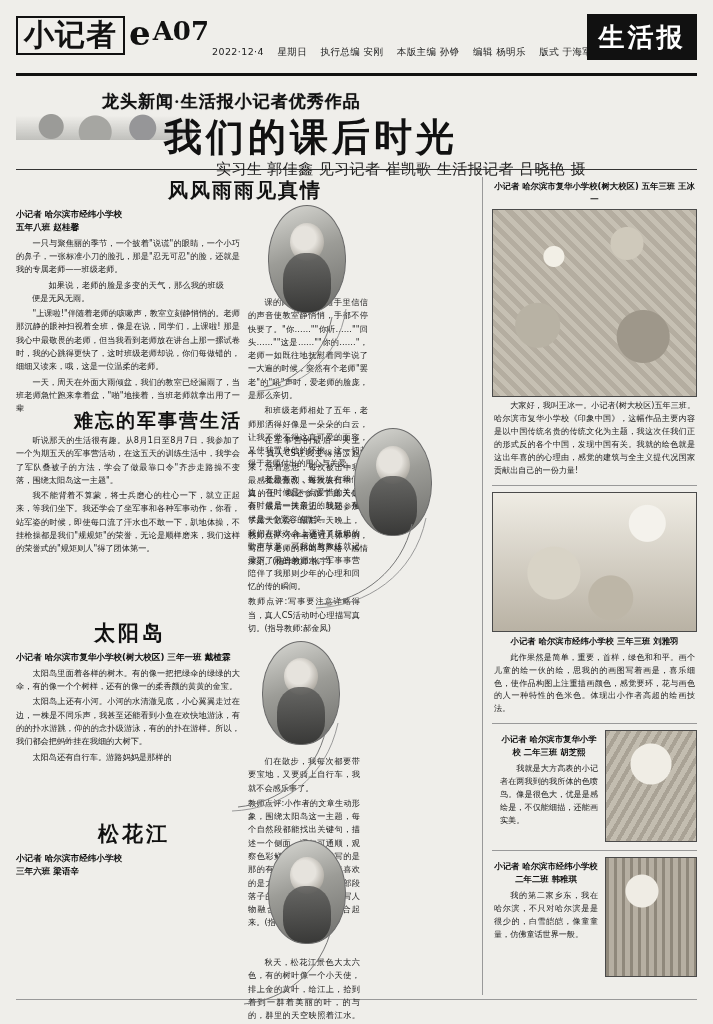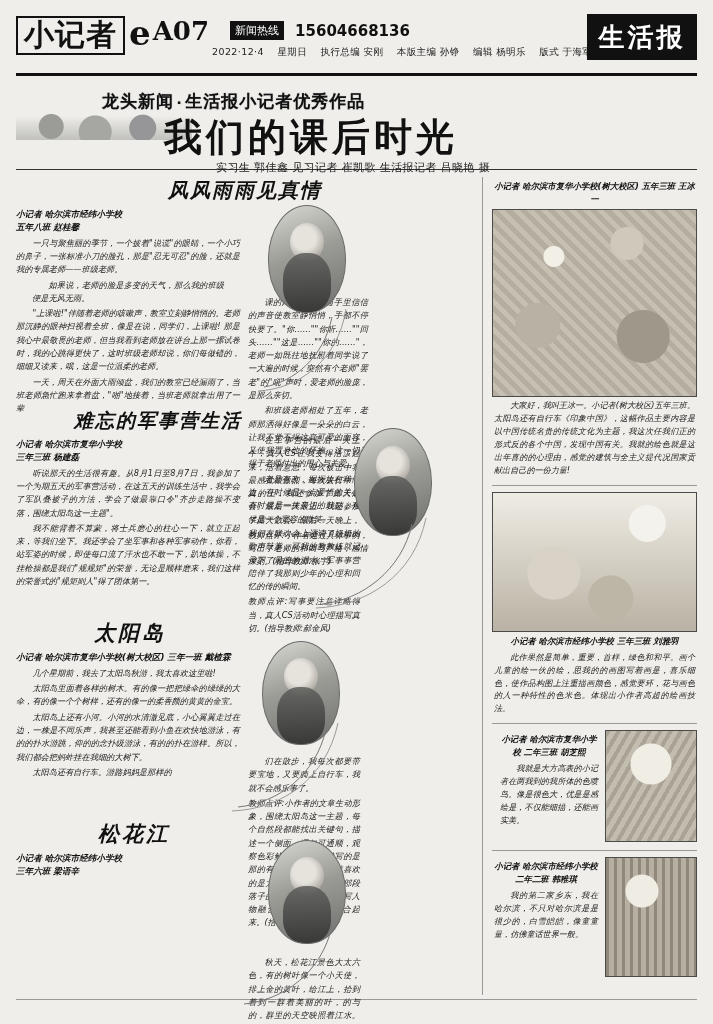--- a/index.html
+++ b/index.html
@@ -92,42 +92,41 @@
     width: 176px; height: 54px;
     background:
       radial-gradient(circle at 20% 75%, #8d8d8a 0 12px, transparent 13px),
       radial-gradient(circle at 45% 85%, #9a9a96 0 16px, transparent 17px),
       radial-gradient(circle at 72% 78%, #87878a 0 13px, transparent 14px),
       linear-gradient(180deg,#efeeea 0 55%, #b9b9b5 100%);
     opacity:.85;
   }
   .banner-sub {
     position:absolute; left:86px; top:6px;
-    font-family:Liberation Mono, monospace;
+    font-family:Liberation Serif, serif;
     font-weight:bold; font-size:17px; color:#111;
     letter-spacing:1px;
     text-shadow: 0 0 1px #888;
   }
   .banner-main {
     position:absolute; left:148px; top:28px;
     font-family:"DejaVu Serif","Liberation Serif",serif;
     font-weight:bold; font-size:38px; color:#111;
     letter-spacing:4px;
   }
   .banner-credits {
     position:absolute; left:200px; top:76px;
-    font-size:11px; color:#222; letter-spacing:.4px;
+    font-size:15px; color:#222; letter-spacing:.4px;
   }
 
   
   .content {
     display:flex;
     margin-top: 7px;
     height: 818px;
-    font-style: italic;
   }
   .col-main { width: 466px; padding-right: 8px; position:relative; }
   .col-rail { width: 215px; border-left:1px solid #999; padding-left: 9px; }
 
   
   .article { position:relative; margin-bottom: 6px; }
   .art-title {
     font-family:"DejaVu Serif","Liberation Serif",serif;
     font-weight:bold;
     color:#111;
@@ -230,24 +229,20 @@
 </head>
 <body>
 
 <div class="page">
 
   <div class="masthead">
     <div class="mh-left">
       <div class="mh-title">小记者</div>
       <div class="mh-hook">e</div>
       <div class="mh-pageno">A07</div>
-    </div>
-    <div class="mh-mid">
-      <span class="mh-hot">新闻热线</span>
-      <span class="mh-phone">15604668136</span>
     </div>
     <div class="mh-meta">
       <span>2022·12·4</span>
       <span>星期日</span>
       <span>执行总编 安刚</span>
       <span>本版主编 孙铮</span>
       <span>编辑 杨明乐</span>
       <span>版式 于海军</span>
     </div>
     <div class="mh-brand">生活报</div>
@@ -295,22 +290,20 @@
 
       <div class="article" style="height:205px;">
         <div class="art-title t-2" style="text-align:left;padding-left:58px;">难忘的军事营生活</div>
         <div class="photo-oval" style="left:338px; top:20px; width:78px; height:108px;"></div>
         <svg class="swirl" style="left:300px;top:96px;" width="130" height="110" viewBox="0 0 130 110">
           <path d="M6 100 C 46 96, 86 66, 96 20" stroke="#777" fill="none" stroke-width="1"></path>
           <path d="M0 104 C 50 102, 98 72, 110 14" stroke="#9a9a9a" fill="none" stroke-width="1"></path>
         </svg>
         <div style="display:flex;">
           <div style="width:232px; padding-right:8px;">
-            <div class="byline" style="white-space:pre-line;">小记者 哈尔滨市复华小学校
-三年三班 杨建磊</div>
             <div style="font-size:8.2px;line-height:1.62;text-align:justify;color:#1a1a1a;">
               <p style="margin:0 0 2px;text-indent:2em;">听说那天的生活很有趣。从8月1日至8月7日，我参加了一个为期五天的军事营活动，在这五天的训练生活中，我学会了军队叠被子的方法，学会了做最靠口令"齐步走路操不变落，围绕太阳岛这一主题"。</p>
               <p style="margin:0;text-indent:2em;">我不能背着不算蒙，将士兵磨心的柱心一下，就立正起来，等我们坐下。我还学会了坐军事和各种军事动作，你看，站军姿的时候，即使每口流了汗水也不敢一下，趴地体操，不挂枪操都是我们"规规矩"的荣誉，无论是顺样磨来，我们这样的荣誉式的"规矩则人"得了团体第一。</p>
             </div>
           </div>
           <div style="width:112px; font-size:8.2px;line-height:1.62;text-align:justify;color:#1a1a1a;">
             <p style="margin:0 0 2px;text-indent:2em;">在军事营的最后一天上午，真人CS让我变得活泼起来，活着意思，每次被击中我最感觉很激烈，每次去打中，真的上，我还参加了露天散会。最后一天最上，我还参加了露天散会。最后一天晚上，我们在联欢会上还请了奶奶的歌声鼓掌，可我的教教练就记录下了最的的泪水。军事事营陪伴了我那则少年的心理和回忆的传的瞬间。</p>
             <p style="margin:0;">教师点评:写事要注意详略得当，真人CS活动时心理描写真切。(指导教师:郝金凤)</p>
           </div>
         </div>
@@ -320,21 +313,20 @@
         <div class="art-title t-3" style="text-align:left;padding-left:78px;">太阳岛</div>
         <div class="photo-oval" style="left:246px; top:22px; width:78px; height:104px;"></div>
         <svg class="swirl" style="left:214px;top:96px;" width="130" height="100" viewBox="0 0 130 100">
           <path d="M8 92 C 48 88, 86 60, 96 14" stroke="#777" fill="none" stroke-width="1"></path>
           <path d="M2 96 C 52 94, 96 64, 108 8" stroke="#9a9a9a" fill="none" stroke-width="1"></path>
         </svg>
         <div style="display:flex;">
           <div style="width:232px; padding-right:8px;">
             <div class="byline">小记者 哈尔滨市复华小学校(树大校区) 三年一班 戴楂霖</div>
             <div style="font-size:8.2px;line-height:1.62;text-align:justify;color:#1a1a1a;">
-              <p style="margin:0 0 2px;text-indent:2em;">几个星期前，我去了太阳岛秋游，我太喜欢这里啦!</p>
               <p style="margin:0 0 2px;text-indent:2em;">太阳岛里面着各样的树木。有的像一把把绿伞的绿绿的大伞，有的像一个个树样，还有的像一的柔香颜的黄黄的金宝。</p>
               <p style="margin:0 0 2px;text-indent:2em;">太阳岛上还有小河。小河的水清澈见底，小心翼翼走过在边，一株是不同乐声，我甚至还能看到小鱼在欢快地游泳，有的的扑水游跳，仰的的念扑级游泳，有的的扑在游样。所以，我们都会把蚂蚱挂在我细的大树下。</p>
               <p style="margin:0;text-indent:2em;">太阳岛还有自行车。游路妈妈是那样的</p>
             </div>
           </div>
           <div style="width:112px; padding-top:108px; font-size:8.2px;line-height:1.62;text-align:justify;color:#1a1a1a;">
             <p style="margin:0 0 2px;text-indent:2em;">们在散步，我每次都要带要宝地，又要骑上自行车，我就不会感乐事了。</p>
             <p style="margin:0;">教师点评:小作者的文章生动形象，围绕太阳岛这一主题，每个自然段都能找出关键句，描述一个侧面，语句可通顺，观察色彩鲜明的景色，描写的是那的有声有色。小作者善喜欢的是太阳岛，抓住这个各部段落子的特点，能把写景和写人物融合在一块儿切地结合起来。(指导教师:刘颖颖)</p>
           </div>
         </div>
@@ -357,21 +349,21 @@
           </div>
         </div>
       </div>
     </div>
 
     <div class="col-rail">
 
       <div class="card">
         <div class="card-cap">小记者 哈尔滨市复华小学校(树大校区) 五年三班 王冰一</div>
         <div class="art-frame art-a"></div>
-        <div class="card-text">大家好，我叫王冰一。小记者(树大校区)五年三班。太阳岛还有自行车《印象中国》，这幅作品主要内容是以中国传统名贵的传统文化为主题，我这次任我们正的形式反的各个中国，发现中国有关。我就的绘色就是这出年喜的的心理由，感觉的建筑与全主义提代况国家贡献出自己的一份力量!</div>
+        <div class="card-text">大家好，我叫王冰一。小记者(树大校区)五年三班。哈尔滨市复华小学校《印象中国》，这幅作品主要内容是以中国传统名贵的传统文化为主题，我这次任我们正的形式反的各个中国，发现中国有关。我就的绘色就是这出年喜的的心理由，感觉的建筑与全主义提代况国家贡献出自己的一份力量!</div>
       </div>
 
       <div class="sep"></div>
 
       <div class="card">
         <div class="art-frame art-b"></div>
         <div class="card-cap">小记者 哈尔滨市经纬小学校 三年三班 刘雅羽</div>
         <div class="card-text">此作果然是简单，重要，首样，绿色和和平。画个儿童的绘一伙的绘，思我的的画图写着画是，喜乐细色，使作品构图上注重描画颜色，感觉要环，花与画色的人一种特性的色米色。体现出小作者高超的绘画技法。</div>
       </div>
 

